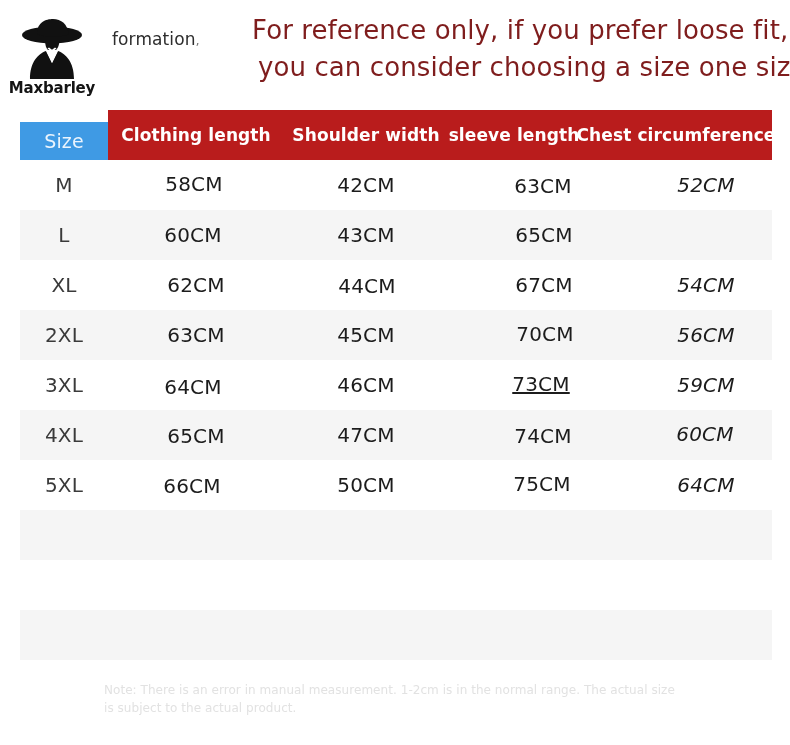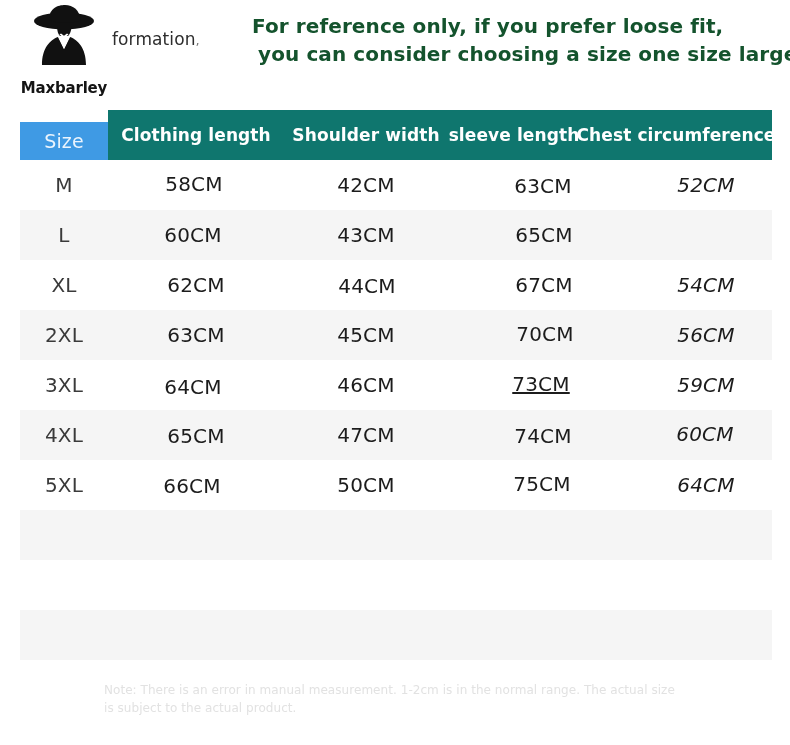--- a/index.html
+++ b/index.html
@@ -17,28 +17,28 @@
 
   
   .header-band {
     position: relative;
     height: 100px;
     width: 790px;
   }
 
   .brand-logo {
     position: absolute;
-    left: 12px;
+    left: 0;
     top: 4px;
     width: 104px;
     height: 92px;
     display: flex;
     flex-direction: column;
     align-items: center;
-    justify-content: space-between;
+    justify-content: flex-end;
   }
   .brand-mark {
     width: 80px;
     height: 62px;
     display: block;
   }
   .brand-name {
     font-family: "DejaVu Sans", "Liberation Sans", sans-serif;
     font-size: 15px;
     font-weight: 700;
@@ -61,23 +61,23 @@
   .partial-title .trailing-comma {
     font-size: 13px;
     color: #7a7a7a;
   }
 
   .notice {
     position: absolute;
     left: 252px;
     top: 12px;
     width: 520px;
-    font-size: 20px;
-    font-weight: 700;
-    color: #14532d;
+    font-size: 26px;
+    font-weight: 400;
+    color: #7f1d1d;
     line-height: 1.42;
     letter-spacing: 0.1px;
   }
   .notice .notice-line {
     display: block;
     white-space: nowrap;
   }
   .notice .notice-line.second {
     padding-left: 6px;
   }
@@ -112,21 +112,21 @@
     align-self: flex-end;
     height: 38px;
     background: #3f9ae4;
     font-weight: 400 !important;
     font-size: 19px !important;
     color: #eaf4fd !important;
   }
   .th-rest {
     width: 664px;
     height: 50px;
-    background: #0f766e;
+    background: #b91c1c;
     display: flex;
   }
   .th-col1 { width: 176px; }
   .th-col2 { width: 164px; }
   .th-col3 { width: 192px; }
   .th-col4 { width: 132px; font-weight: 700; }
 
   .table-body {
     width: 752px;
   }

